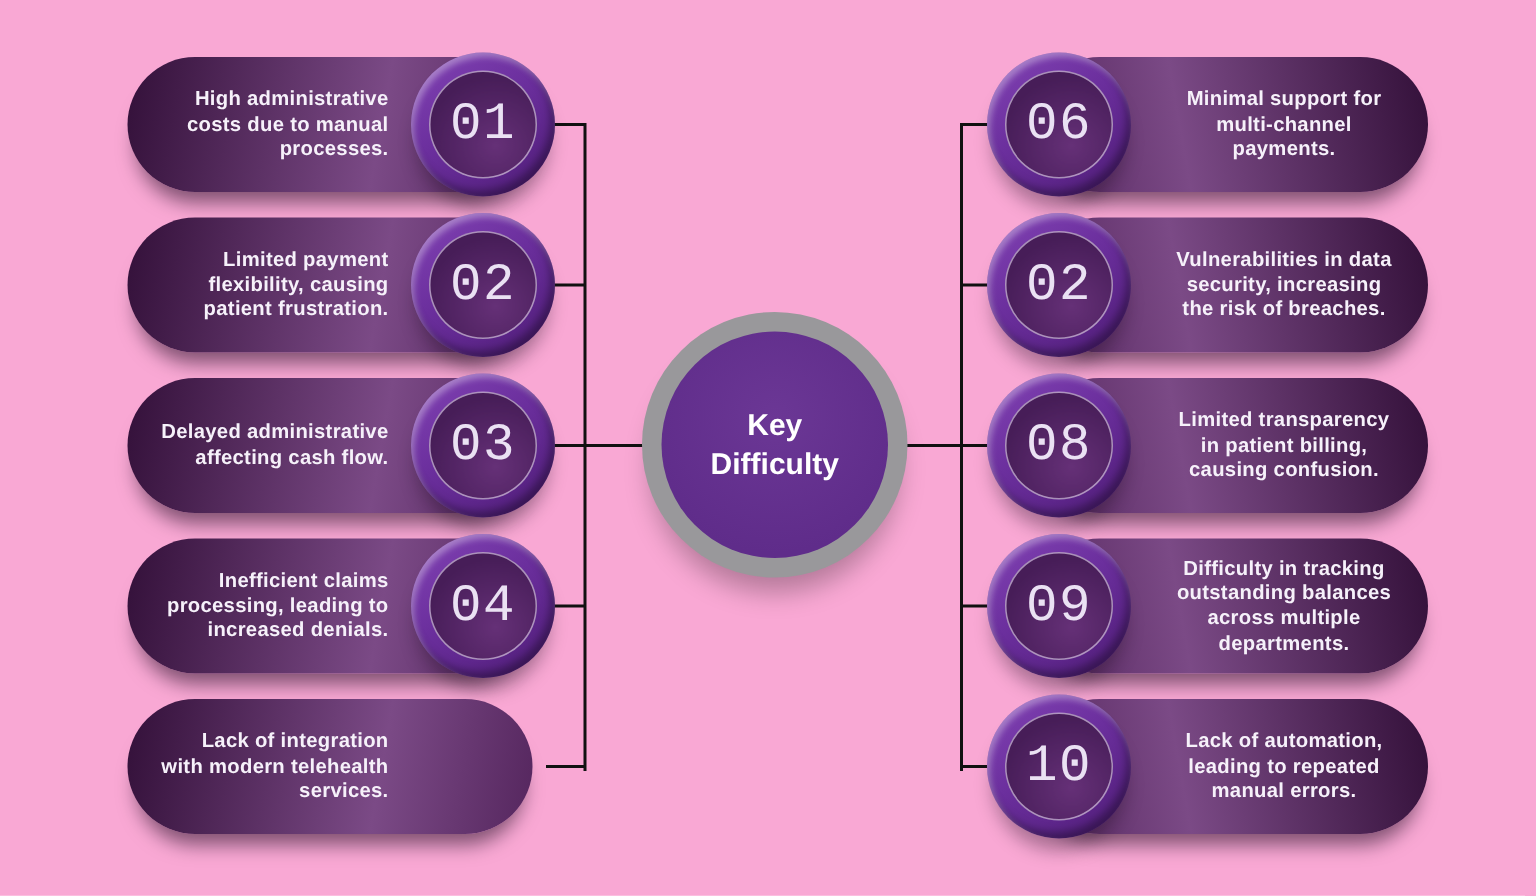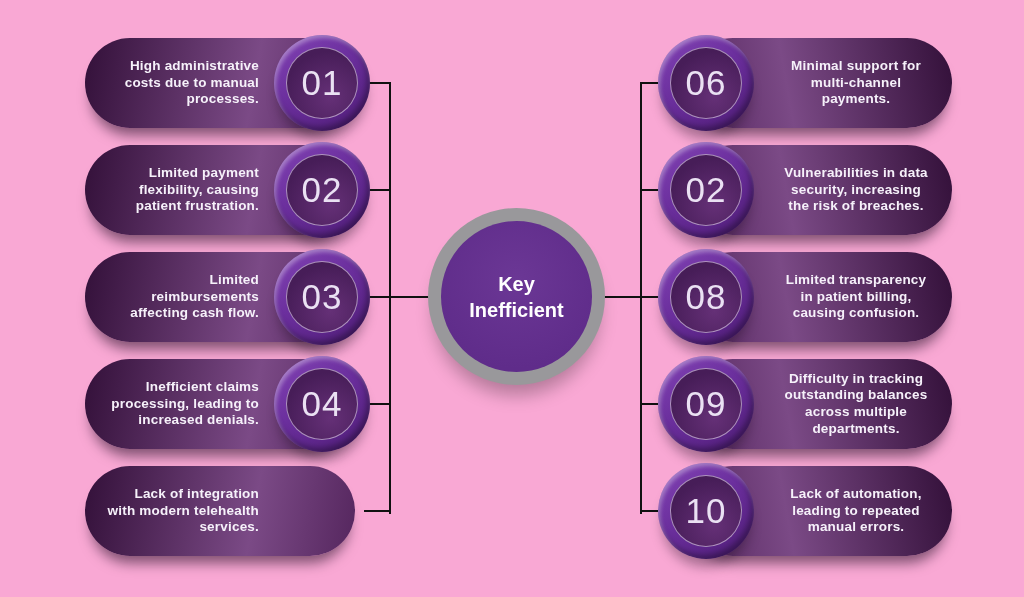--- a/index.html
+++ b/index.html
@@ -37,21 +37,21 @@
     background:linear-gradient(145deg,var(--ring_hi) 0%,var(--ring_mid) 45%,var(--ring_lo) 100%);
     box-shadow:inset 2px 3px 4px rgba(255,255,255,.35), inset -3px -4px 6px rgba(0,0,0,.35),
                0 12px 12px -4px rgba(25,8,30,.35);}
   .card-left .num-circle{left:189px;}
   .card-right .num-circle{left:0;}
   .num-inner{position:absolute;inset:12px;border-radius:50%;
     background:radial-gradient(circle at 62% 70%, var(--badge_inner_light) 0%, var(--badge_inner_dark) 70%);
     border:1px solid rgba(235,222,248,.6);
     display:flex;align-items:center;justify-content:center;}
   .num{color:var(--number_color);font-size:35px;font-weight:300;letter-spacing:1px;
-    font-family:Liberation Sans, sans-serif;}
+    font-family:Liberation Mono, monospace;}
 
   
   .hub{position:absolute;left:428px;top:208px;width:177px;height:177px;border-radius:50%;
     background:var(--center_ring_gray);
     box-shadow:0 16px 18px -6px rgba(0,0,0,.28);}
   .hub-inner{position:absolute;inset:13px;border-radius:50%;
     background:radial-gradient(circle at 50% 38%, var(--center_purple_hi) 0%, var(--center_purple) 75%);
     display:flex;align-items:center;justify-content:center;}
   .hub-title{color:#ffffff;font-weight:bold;font-size:20px;line-height:1.3;text-align:center;width:120px;}
 </style>
@@ -95,21 +95,21 @@
     </div>
     <div class="num-circle">
       <div class="num-inner">
         <span class="num">02</span>
       </div>
     </div>
   </div>
 
   <div class="card card-left" style="left:85px;top:252px;">
     <div class="pill-body">
-      <div class="pill-text">Limited reimbursements affecting cash flow.</div>
+      <div class="pill-text">Delayed administrative affecting cash flow.</div>
     </div>
     <div class="num-circle">
       <div class="num-inner">
         <span class="num">03</span>
       </div>
     </div>
   </div>
 
   <div class="card card-left" style="left:85px;top:359px;">
     <div class="pill-body">
@@ -123,21 +123,21 @@
   </div>
 
   <div class="card card-left" style="left:85px;top:466px;">
     <div class="pill-body">
       <div class="pill-text">Lack of integration with modern telehealth services.</div>
     </div>
   </div>
 
   <div class="hub">
     <div class="hub-inner">
-      <div class="hub-title">Key Inefficient</div>
+      <div class="hub-title">Key Difficulty</div>
     </div>
   </div>
 
   <div class="card card-right" style="left:658px;top:38px;">
     <div class="pill-body">
       <div class="pill-text">Minimal support for multi-channel payments.</div>
     </div>
     <div class="num-circle">
       <div class="num-inner">
         <span class="num">06</span>

